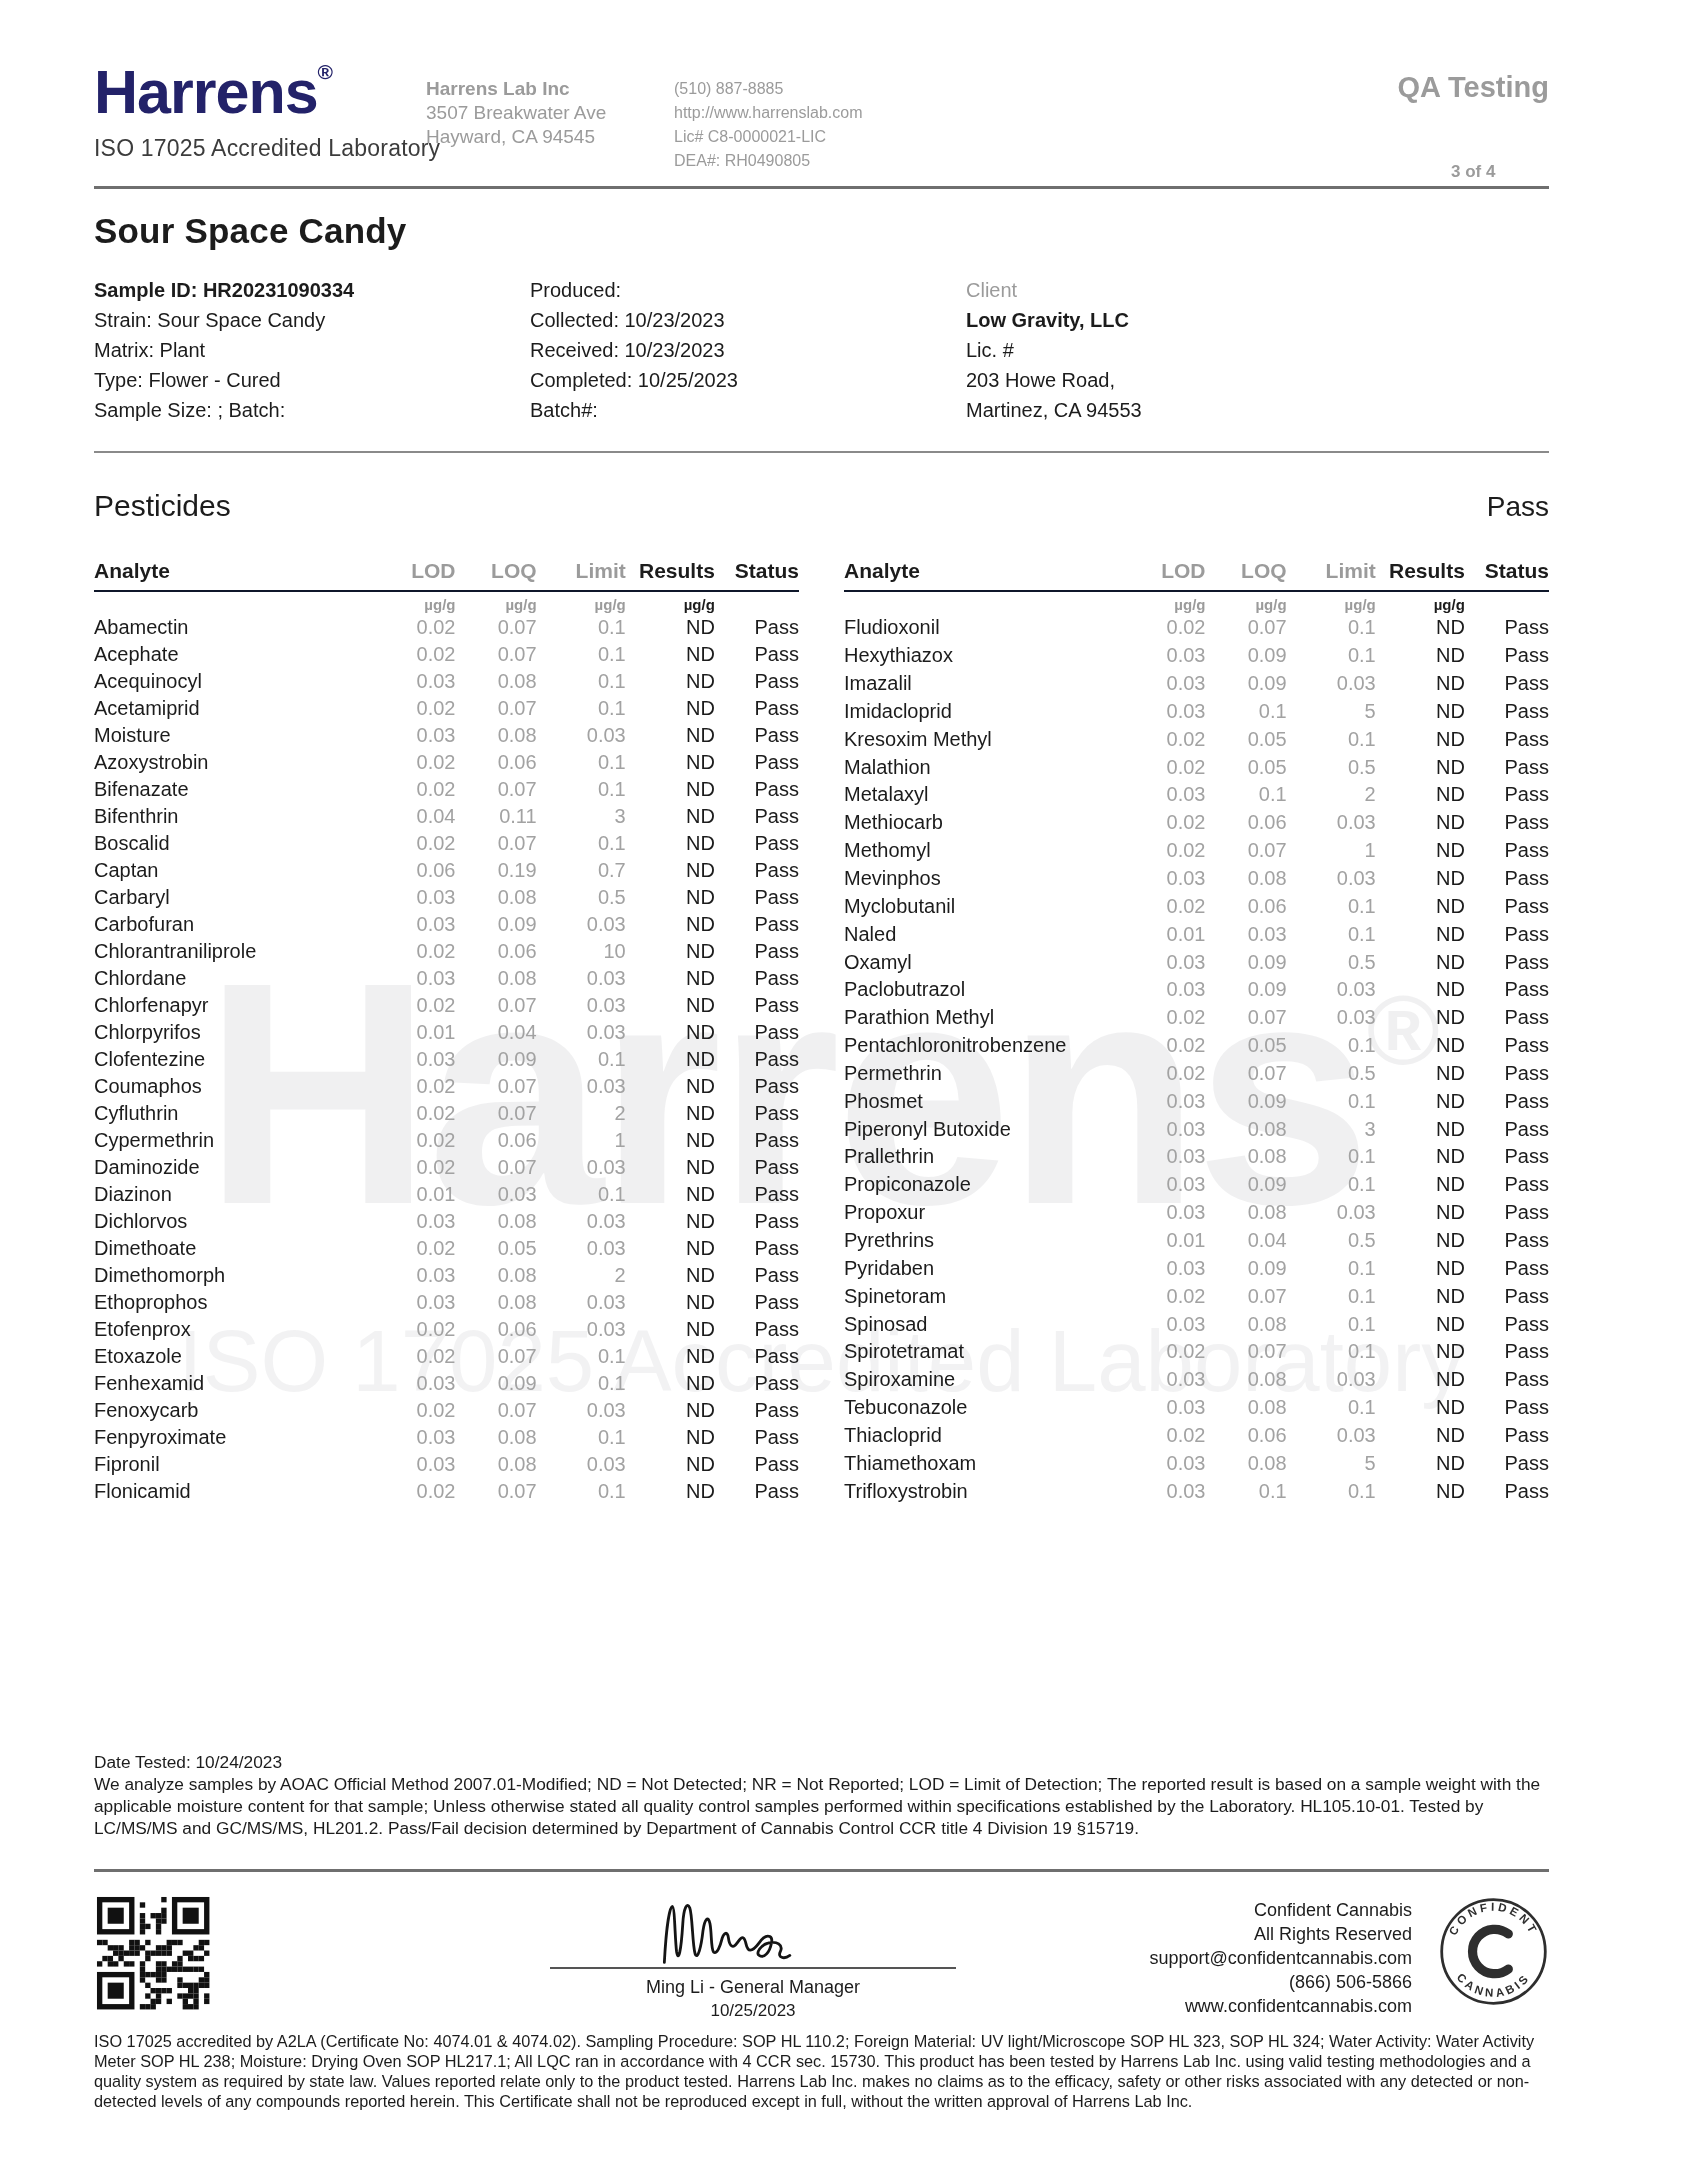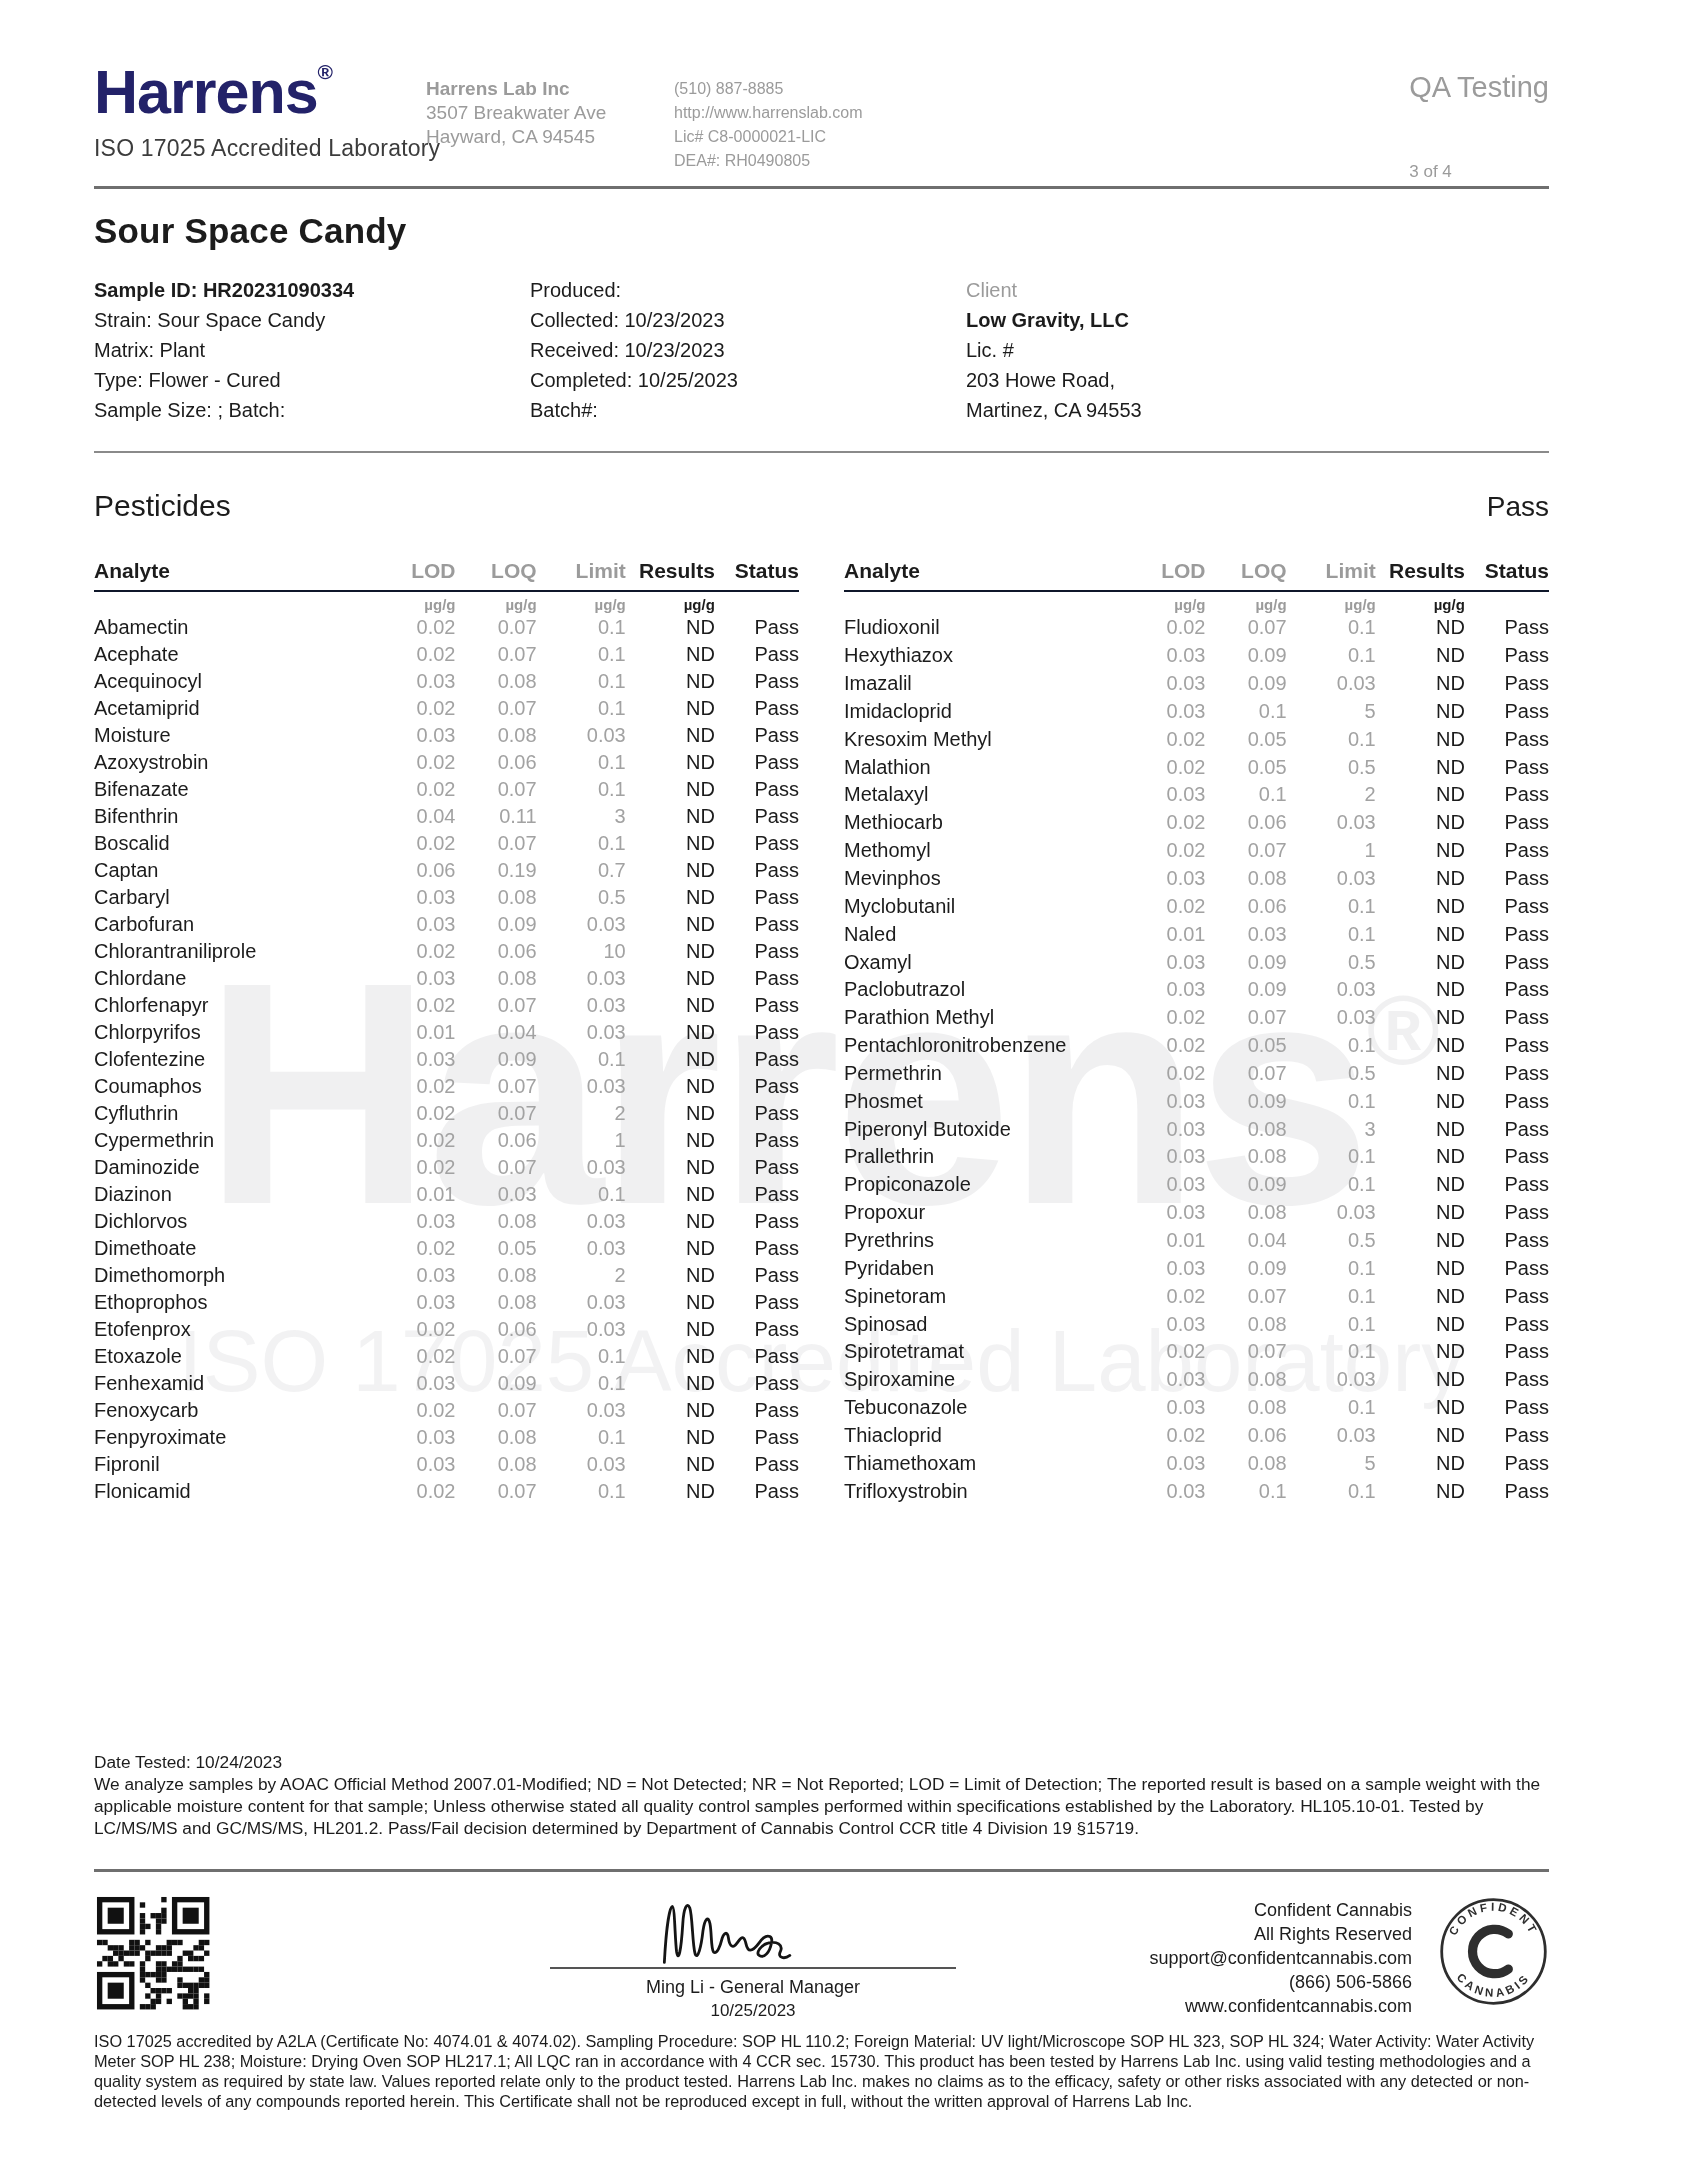--- a/index.html
+++ b/index.html
@@ -15,21 +15,21 @@
   .wm2{font-size:87px;margin-top:59px;white-space:nowrap;color:rgba(70,70,80,0.07);}
   
   .header{display:flex;align-items:flex-start;}
   .logo-block{width:332px;}
   .logo-text{font-size:61px;font-weight:bold;color:#232269;line-height:1;letter-spacing:-1px;}
   .logo-reg{font-size:21px;vertical-align:34px;letter-spacing:0;}
   .logo-sub{font-size:23px;color:#3c3c3c;margin-top:12px;letter-spacing:0.2px;white-space:nowrap;}
   .lab-block{width:248px;font-size:19px;color:#9b9b9b;line-height:24px;padding-top:16px;}
   .lab-name{font-weight:bold;}
   .contact-block{width:361px;font-size:16px;color:#9b9b9b;line-height:24px;padding-top:16px;}
-  .qa-block{margin-left:auto;text-align:left;display:flex;flex-direction:column;height:121px;padding-top:10px;box-sizing:border-box;}
+  .qa-block{margin-left:auto;text-align:center;display:flex;flex-direction:column;height:121px;padding-top:10px;box-sizing:border-box;font-weight:bold;}
   .qa-title{font-size:29px;color:#9b9b9b;}
   .page-num{margin-top:auto;font-size:17px;color:#9b9b9b;}
   .hr1{border:none;border-top:3px solid #6f6f6f;margin:4px 0 0;}
   .hr2{border:none;border-top:2px solid #8a8a8a;margin:26px 0 0;}
   .hr3{border:none;border-top:3px solid #6f6f6f;margin:30px 0 0;}
   
   .title{font-size:35px;font-weight:bold;margin-top:22px;letter-spacing:0.2px;}
   .info-grid{display:flex;margin-top:24px;font-size:20px;line-height:30px;}
   .info-col1{width:436px;}
   .info-col2{width:436px;}

